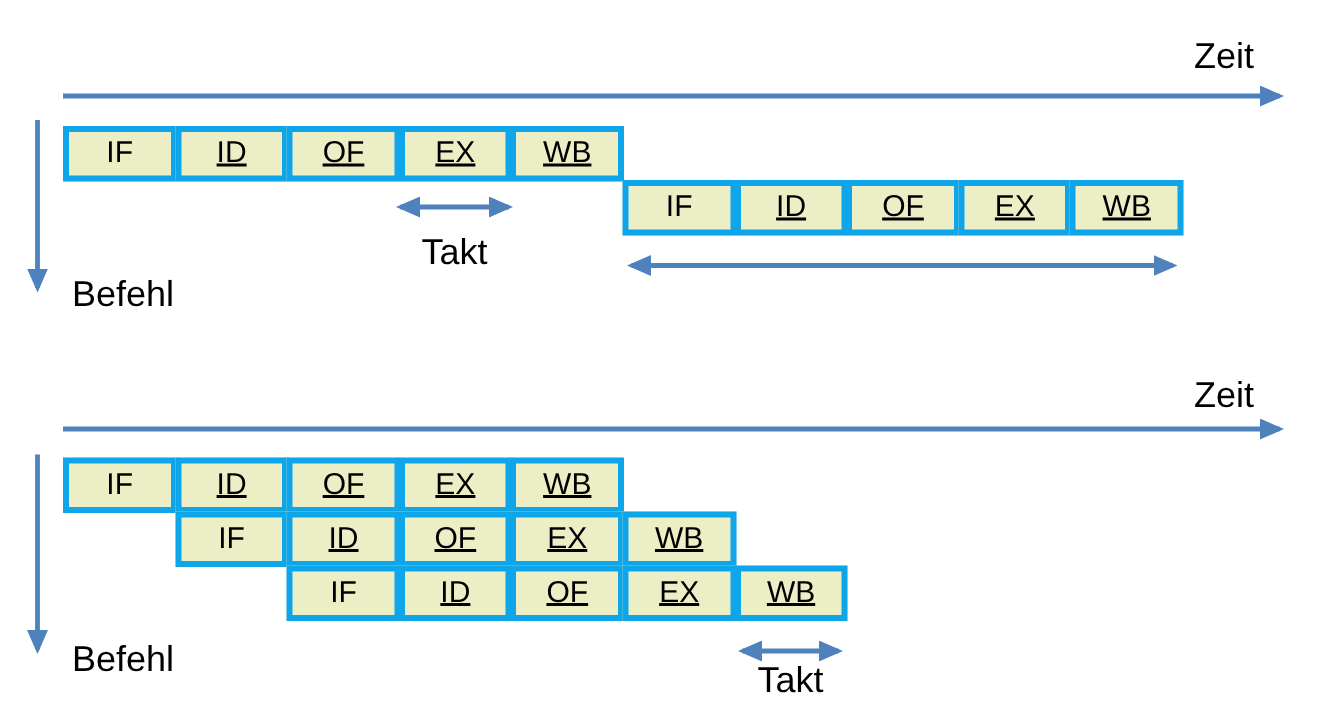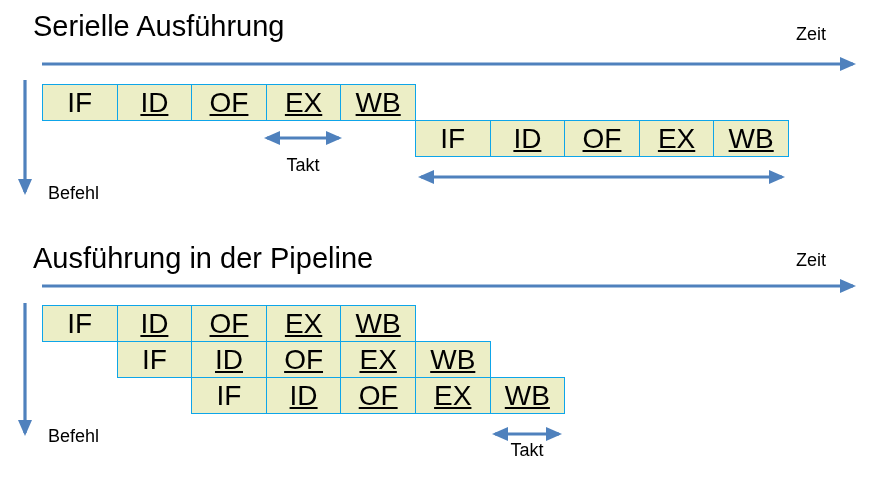--- a/index.html
+++ b/index.html
@@ -20,39 +20,39 @@
   }
   .arrow-layer line { stroke: #4f81bd; stroke-width: 3.2; }
   .section-title {
     position: absolute;
     font-size: 29px;
     line-height: 1.15;
     white-space: nowrap;
   }
   .small-label {
     position: absolute;
-    font-size: 18px;
+    font-size: 24px;
     line-height: 1.15;
     white-space: nowrap;
   }
   .centered { transform: translateX(-50%); }
   .pipe-row {
     position: absolute;
     display: flex;
   }
   .cell {
     box-sizing: border-box;
     width: 75.6px;
     height: 37px;
     background: #eceec6;
-    border: 1px solid #0ea5e9;
+    border: 4px solid #0ea5e9;
     display: flex;
     align-items: center;
     justify-content: center;
-    font-size: 28px;
+    font-size: 20px;
   }
   .cell + .cell { margin-left: -1px; text-decoration: underline; }
 </style>
 </head>
 <body>
 
 <div class="canvas">
 
   <svg class="arrow-layer" viewBox="0 0 887 483" xmlns="http://www.w3.org/2000/svg">
     <defs>
@@ -64,21 +64,20 @@
     <line x1="42" y1="64" x2="853" y2="64" marker-end="url(#ah)" stroke="#4f81bd"></line>
     <line x1="25" y1="80" x2="25" y2="192" marker-end="url(#ah)" stroke="#4f81bd"></line>
     <line x1="267" y1="138" x2="339" y2="138" marker-start="url(#ah)" marker-end="url(#ah)" stroke="#4f81bd"></line>
     <line x1="421" y1="177" x2="782" y2="177" marker-start="url(#ah)" marker-end="url(#ah)" stroke="#4f81bd"></line>
 
     <line x1="42" y1="286" x2="853" y2="286" marker-end="url(#ah)" stroke="#4f81bd"></line>
     <line x1="25" y1="303" x2="25" y2="433" marker-end="url(#ah)" stroke="#4f81bd"></line>
     <line x1="495" y1="434" x2="559" y2="434" marker-start="url(#ah)" marker-end="url(#ah)" stroke="#4f81bd"></line>
   </svg>
 
-  <div class="section-title" style="left:33px; top:10px;">Serielle Ausführung</div>
 
   <div class="small-label" style="left:796px; top:24px;">Zeit</div>
 
   <div class="pipe-row" style="left:42px; top:84px;">
     <div class="cell">IF</div>
     <div class="cell">ID</div>
     <div class="cell">OF</div>
     <div class="cell">EX</div>
     <div class="cell">WB</div>
   </div>
@@ -89,21 +88,20 @@
     <div class="cell">OF</div>
     <div class="cell">EX</div>
     <div class="cell">WB</div>
   </div>
 
   <div class="small-label centered" style="left:303px; top:155px;">Takt</div>
 
 
   <div class="small-label" style="left:48px; top:183px;">Befehl</div>
 
-  <div class="section-title" style="left:33px; top:242px;">Ausführung in der Pipeline</div>
 
   <div class="small-label" style="left:796px; top:250px;">Zeit</div>
 
   <div class="pipe-row" style="left:42px; top:305px;">
     <div class="cell">IF</div>
     <div class="cell">ID</div>
     <div class="cell">OF</div>
     <div class="cell">EX</div>
     <div class="cell">WB</div>
   </div>

